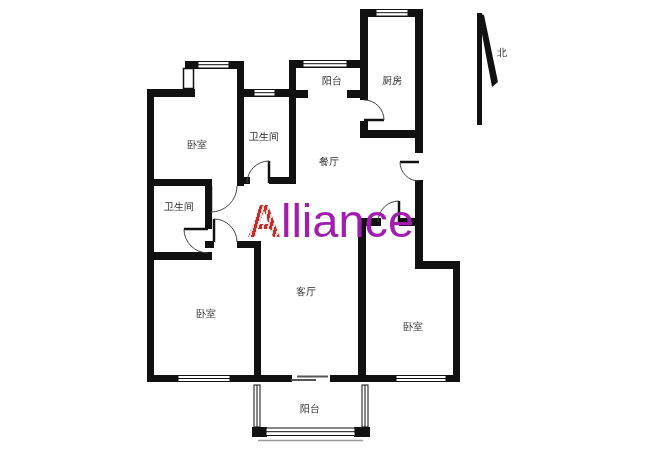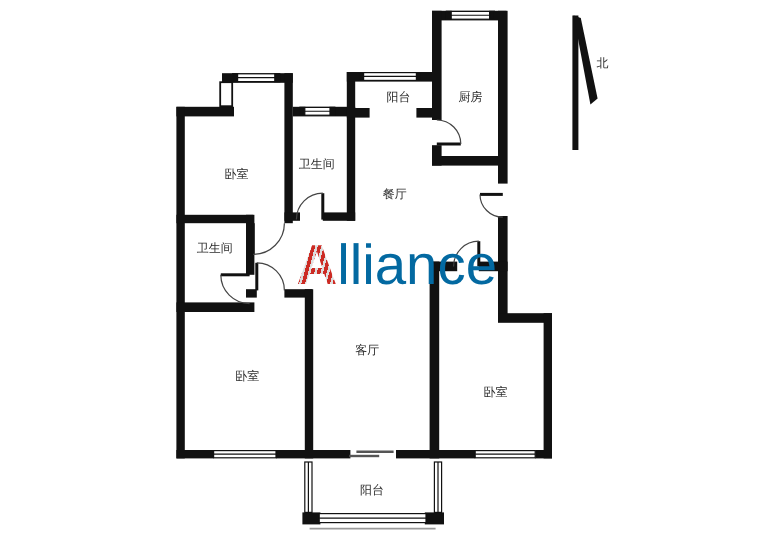--- a/index.html
+++ b/index.html
@@ -8,21 +8,21 @@
   svg{position:absolute;left:0;top:0;}
   .room-label{font-size:10px;fill:#2b2b2b;}
   #watermark{position:absolute;left:247px;top:197px;font-size:47px;line-height:1;
              font-family:"Liberation Sans","DejaVu Sans",sans-serif;
              letter-spacing:0px;user-select:none;white-space:nowrap;}
   #watermark .wm-a{
       color:#c0392b;
       background:repeating-linear-gradient(105deg,#cc2b24 0px,#cc2b24 3px,#dddddd 3px,#dddddd 5px);
       -webkit-background-clip:text;background-clip:text;-webkit-text-fill-color:transparent;
       font-weight:bold;}
-  #watermark .wm-rest{color:#0369a1;}
+  #watermark .wm-rest{color:#a21caf;}
 </style>
 </head>
 <body>
 
 <div id="stage">
 
   <svg width="650" height="450" viewBox="0 0 650 450">
 
     <g fill="#111">
 

